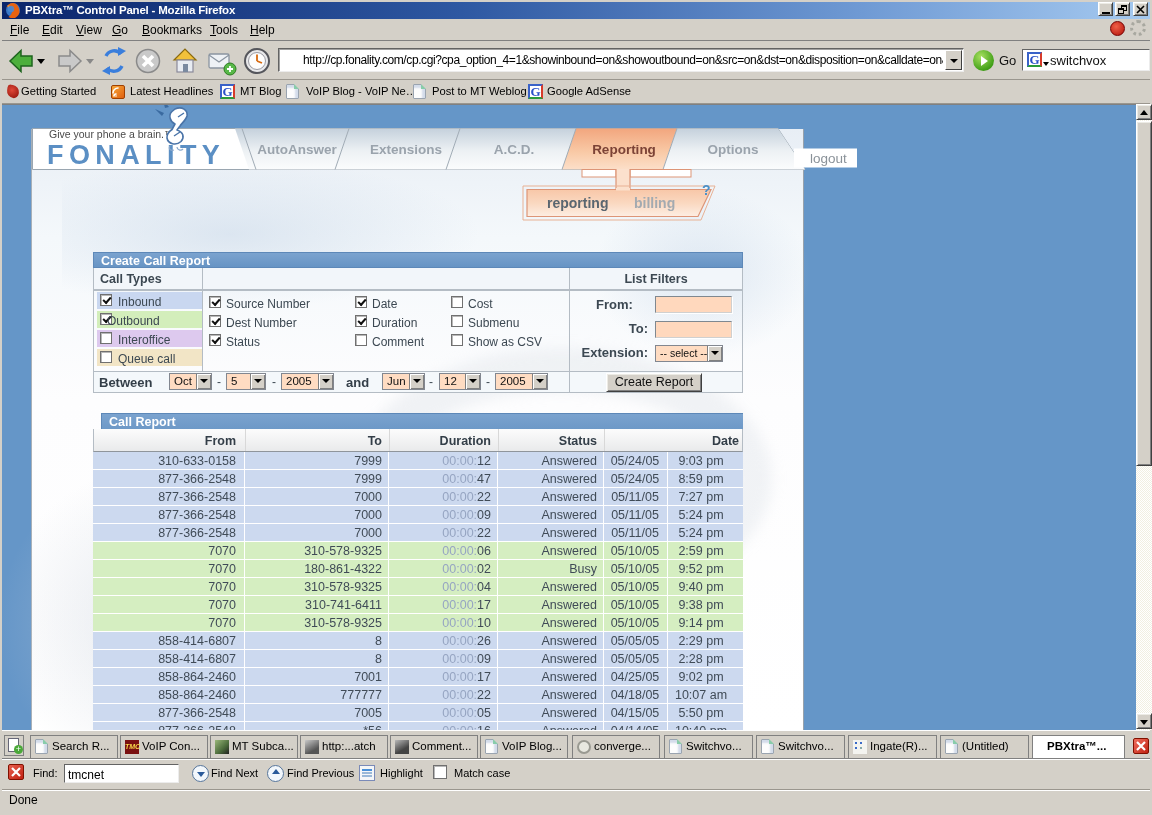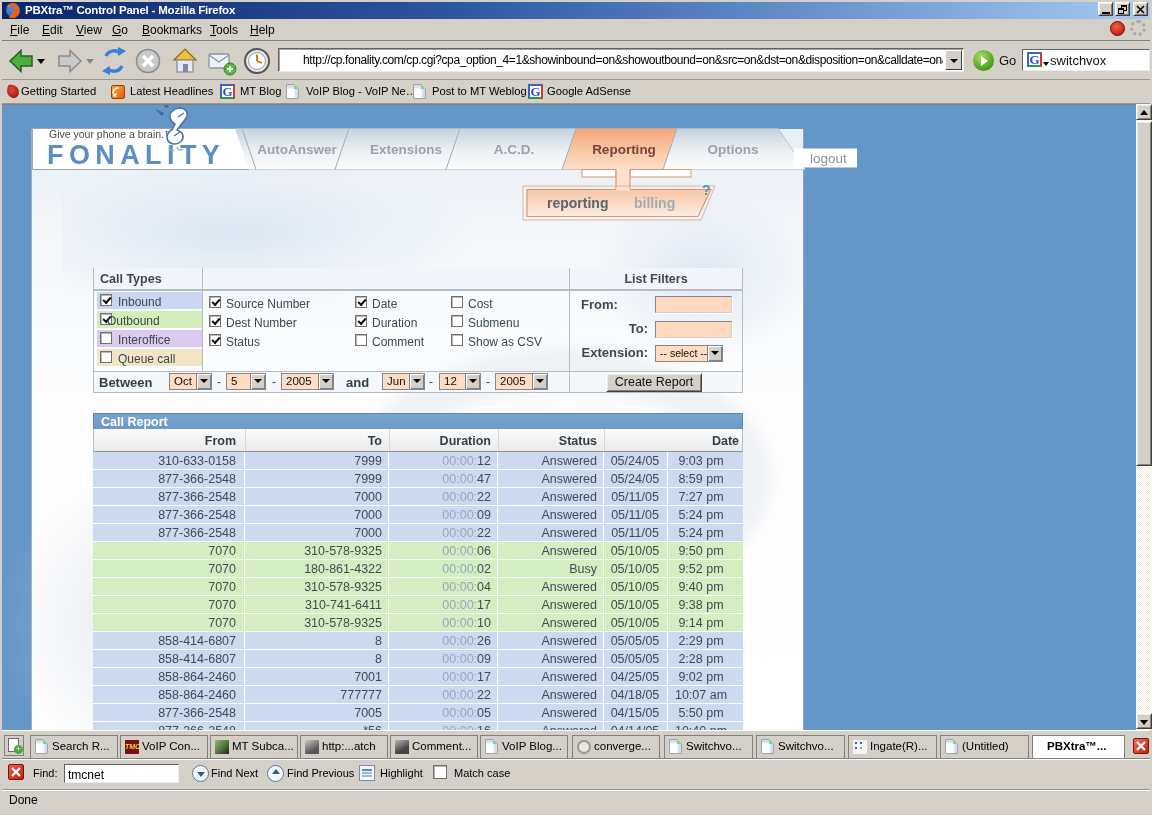--- a/index.html
+++ b/index.html
@@ -234,20 +234,23 @@
     <path d="M496,84.5 H680 L667,111.5 H496 Z" fill="url(#st)" stroke="#dd9577" stroke-width="1.2"></path>
     <path d="M585,83 L585,85.5 L599,85.5 L599,83" fill="#fbe0cd"></path>
     <g font-family="Liberation Sans,sans-serif" font-size="14" font-weight="bold">
       <text x="516" y="103" fill="#5a6670">reporting</text>
       <text x="603" y="103" fill="#a3aab0">billing</text>
     </g>
     <text x="671" y="90" font-size="14" font-weight="bold" fill="#4a90c8" font-family="Liberation Sans,sans-serif">?</text>
   </svg>
 
   <div class="abs" id="ccr" style="left:91px;top:147px;width:650px;height:141px;font-size:12px;color:#3c4852">
+    <div class="abs bluebar" style="left:0;top:0;width:650px;height:16px">
+        <div class="paneltext">Create Call Report</div>
+      </div>
 
     <div class="abs" style="left:0;top:16px;width:650px;height:22px;background:#f2f6fa;border:1px solid #b4bcc4;border-top:none"></div>
     <div class="abs" style="left:7px;top:20px;font-weight:bold;font-size:12.5px">Call Types</div>
     <div class="abs" style="left:109px;top:16px;width:367px;height:125px;border-left:1px solid #b4bcc4"></div>
     <div class="abs" style="left:476px;top:16px;width:174px;height:125px;border-left:1px solid #b4bcc4"></div>
     <div class="abs" style="left:476px;top:20px;width:174px;text-align:center;font-weight:bold;font-size:12.5px">List Filters</div>
     <div class="abs" style="left:0;top:38px;width:650px;height:81px;border-left:1px solid #b4bcc4;border-right:1px solid #b4bcc4;border-top:1px solid #b4bcc4"></div>
 
     <div class="abs" style="left:4px;top:40px;width:105px;height:17px;background:#c9d7f0"></div>
     <div class="abs" style="left:4px;top:59px;width:105px;height:17px;background:#d3eebb"></div>
@@ -274,21 +277,21 @@
       <span class="abs" style="left:279px;top:64px">Duration</span>
     <div class="abs cb" style="left:262px;top:82px"></div>
       <span class="abs" style="left:279px;top:83px">Comment</span>
     <div class="abs cb" style="left:358px;top:44px"></div>
       <span class="abs" style="left:375px;top:45px">Cost</span>
     <div class="abs cb" style="left:358px;top:63px"></div>
       <span class="abs" style="left:375px;top:64px">Submenu</span>
     <div class="abs cb" style="left:358px;top:82px"></div>
       <span class="abs" style="left:375px;top:83px">Show as CSV</span>
 
-    <div class="abs" style="left:488px;top:45px;width:67px;text-align:left;font-weight:bold;font-size:13px">From:</div>
+    <div class="abs" style="left:488px;top:45px;width:67px;text-align:center;font-weight:bold;font-size:13px">From:</div>
     <div class="abs" style="left:562px;top:44px;width:77px;height:17px;background:#ffd8bd;border:1px solid;border-color:#7f8890 #d0d0d0 #d0d0d0 #7f8890;box-shadow:1px 1px 0 #fff"></div>
     <div class="abs" style="left:488px;top:69px;width:67px;text-align:right;font-weight:bold;font-size:13px">To:</div>
     <div class="abs" style="left:562px;top:69px;width:77px;height:17px;background:#ffd8bd;border:1px solid;border-color:#7f8890 #d0d0d0 #d0d0d0 #7f8890;box-shadow:1px 1px 0 #fff"></div>
     <div class="abs" style="left:468px;top:93px;width:87px;text-align:right;font-weight:bold;font-size:13px">Extension:</div>
     <div class="abs sel" style="left:562px;top:93px;width:68px;height:17px">
         <span class="face" style="font-size:10.5px">-- select --</span>
         <span class="btn"></span>
       </div>
 
     <div class="abs" style="left:0;top:119px;width:650px;height:22px;background:#f4f8fb;border:1px solid #b4bcc4"></div>
@@ -320,21 +323,21 @@
       </div>
     <div class="abs" style="left:393px;top:123px">-</div>
     <div class="abs sel" style="left:402px;top:121px;width:53px;height:17px">
         <span class="face">2005</span>
         <span class="btn"></span>
       </div>
     <div class="abs" style="left:513px;top:121px;width:96px;height:19px;background:#d4d0c8;border:1px solid;border-color:#fff #404040 #404040 #fff;box-shadow:inset 1px 1px 0 #ecebe5, inset -1px -1px 0 #808080;text-align:center;font-size:12.5px;color:#111;line-height:17px">Create Report</div>
   </div>
 
   <div class="abs" id="crt" style="left:91px;top:308px;width:650px;height:318px;font-size:12.5px;color:#404b57;overflow:hidden">
-    <div class="abs bluebar" style="left:0;top:0;width:650px;height:24px">
+    <div class="abs bluebar" style="left:8px;top:0;width:650px;height:24px">
         <div class="paneltext">Call Report</div>
       </div>
     <div class="abs" style="left:0;top:16px;width:650px;height:23px;background:linear-gradient(180deg,#fcfcfc,#e9eaeb);border-bottom:1px solid #8f959b;border-left:1px solid #b4bcc4;border-right:1px solid #b4bcc4">
         <div class="abs" style="left:151px;top:0;width:1px;height:22px;background:#d8d8d8"></div>
         <div class="abs" style="left:295px;top:0;width:1px;height:22px;background:#d8d8d8"></div>
         <div class="abs" style="left:404px;top:0;width:1px;height:22px;background:#d8d8d8"></div>
         <div class="abs" style="left:510px;top:0;width:1px;height:22px;background:#d8d8d8"></div>
       </div>
     <div class="abs hd" style="left:0;top:21px;width:143px">From</div>
     <div class="abs hd" style="left:151px;top:21px;width:138px">To</div>
@@ -406,21 +409,21 @@
           <div class="vln" style="left:404px"></div>
           <div class="vln" style="left:510px"></div>
           <div class="vln" style="left:574px"></div>
 </div>
 <div class="row g">
 <div class="c r" style="left:0;width:143px">7070</div>
 <div class="c r" style="left:151px;width:138px">310-578-9325</div>
 <div class="c r" style="left:295px;width:103px"><span class="dur0">00:00:</span>06</div>
 <div class="c r" style="left:404px;width:100px">Answered</div>
 <div class="c ct" style="left:510px;width:64px">05/10/05</div>
-<div class="c ct" style="left:574px;width:68px">9:50 pm</div>
+<div class="c ct" style="left:574px;width:68px">2:59 pm</div>
 <div class="vln" style="left:151px"></div>
           <div class="vln" style="left:295px"></div>
           <div class="vln" style="left:404px"></div>
           <div class="vln" style="left:510px"></div>
           <div class="vln" style="left:574px"></div>
 </div>
 <div class="row g">
 <div class="c r" style="left:0;width:143px">7070</div>
 <div class="c r" style="left:151px;width:138px">180-861-4322</div>
 <div class="c r" style="left:295px;width:103px"><span class="dur0">00:00:</span>02</div>

